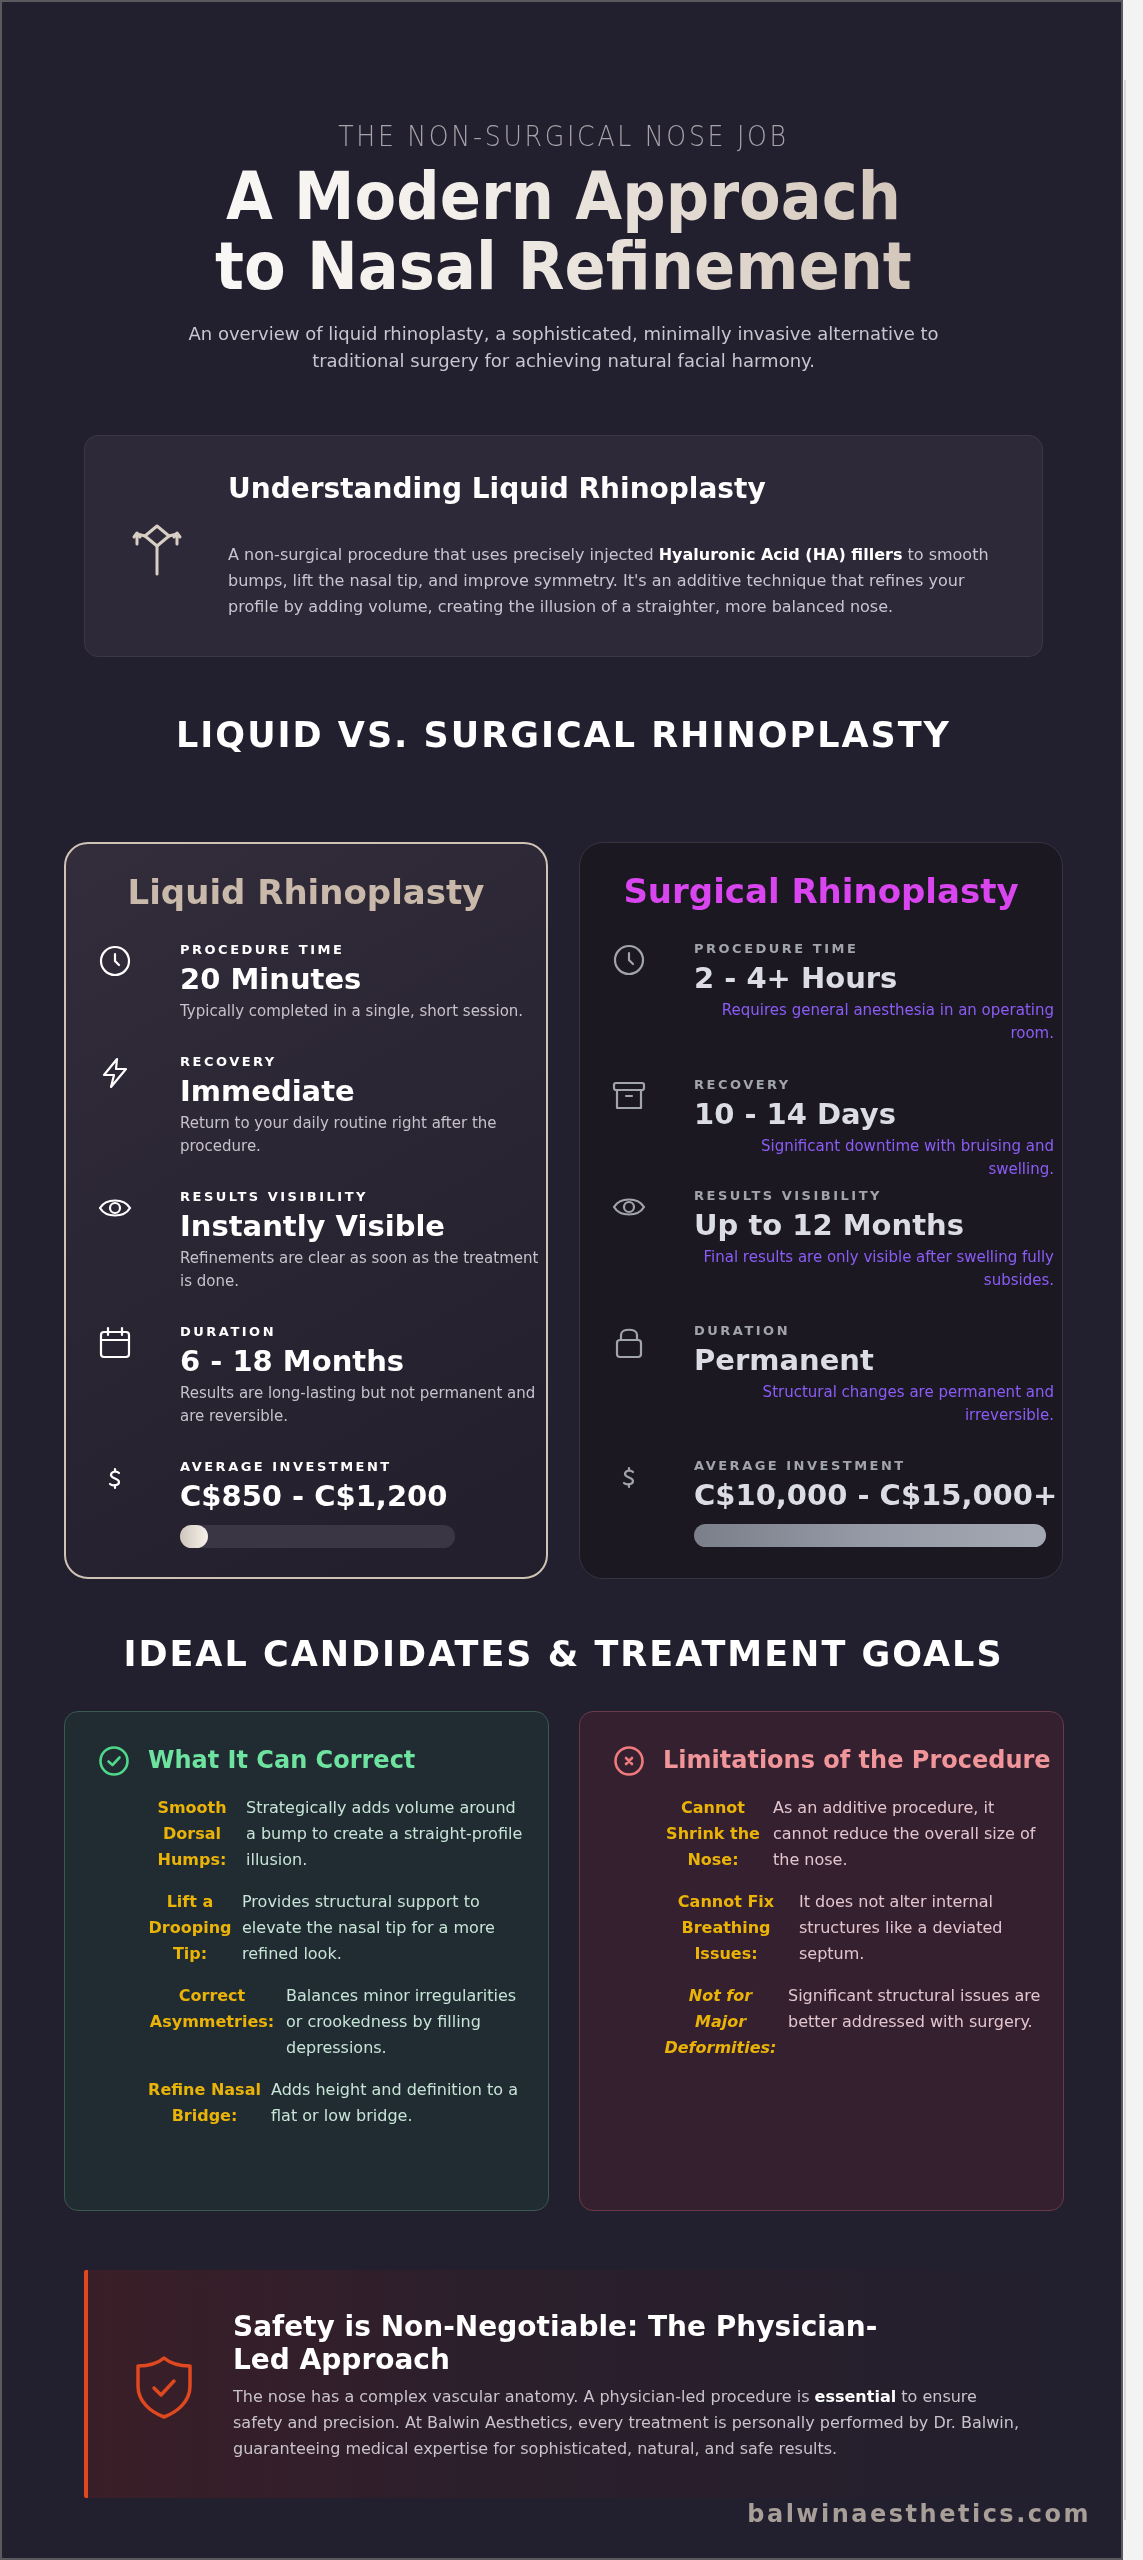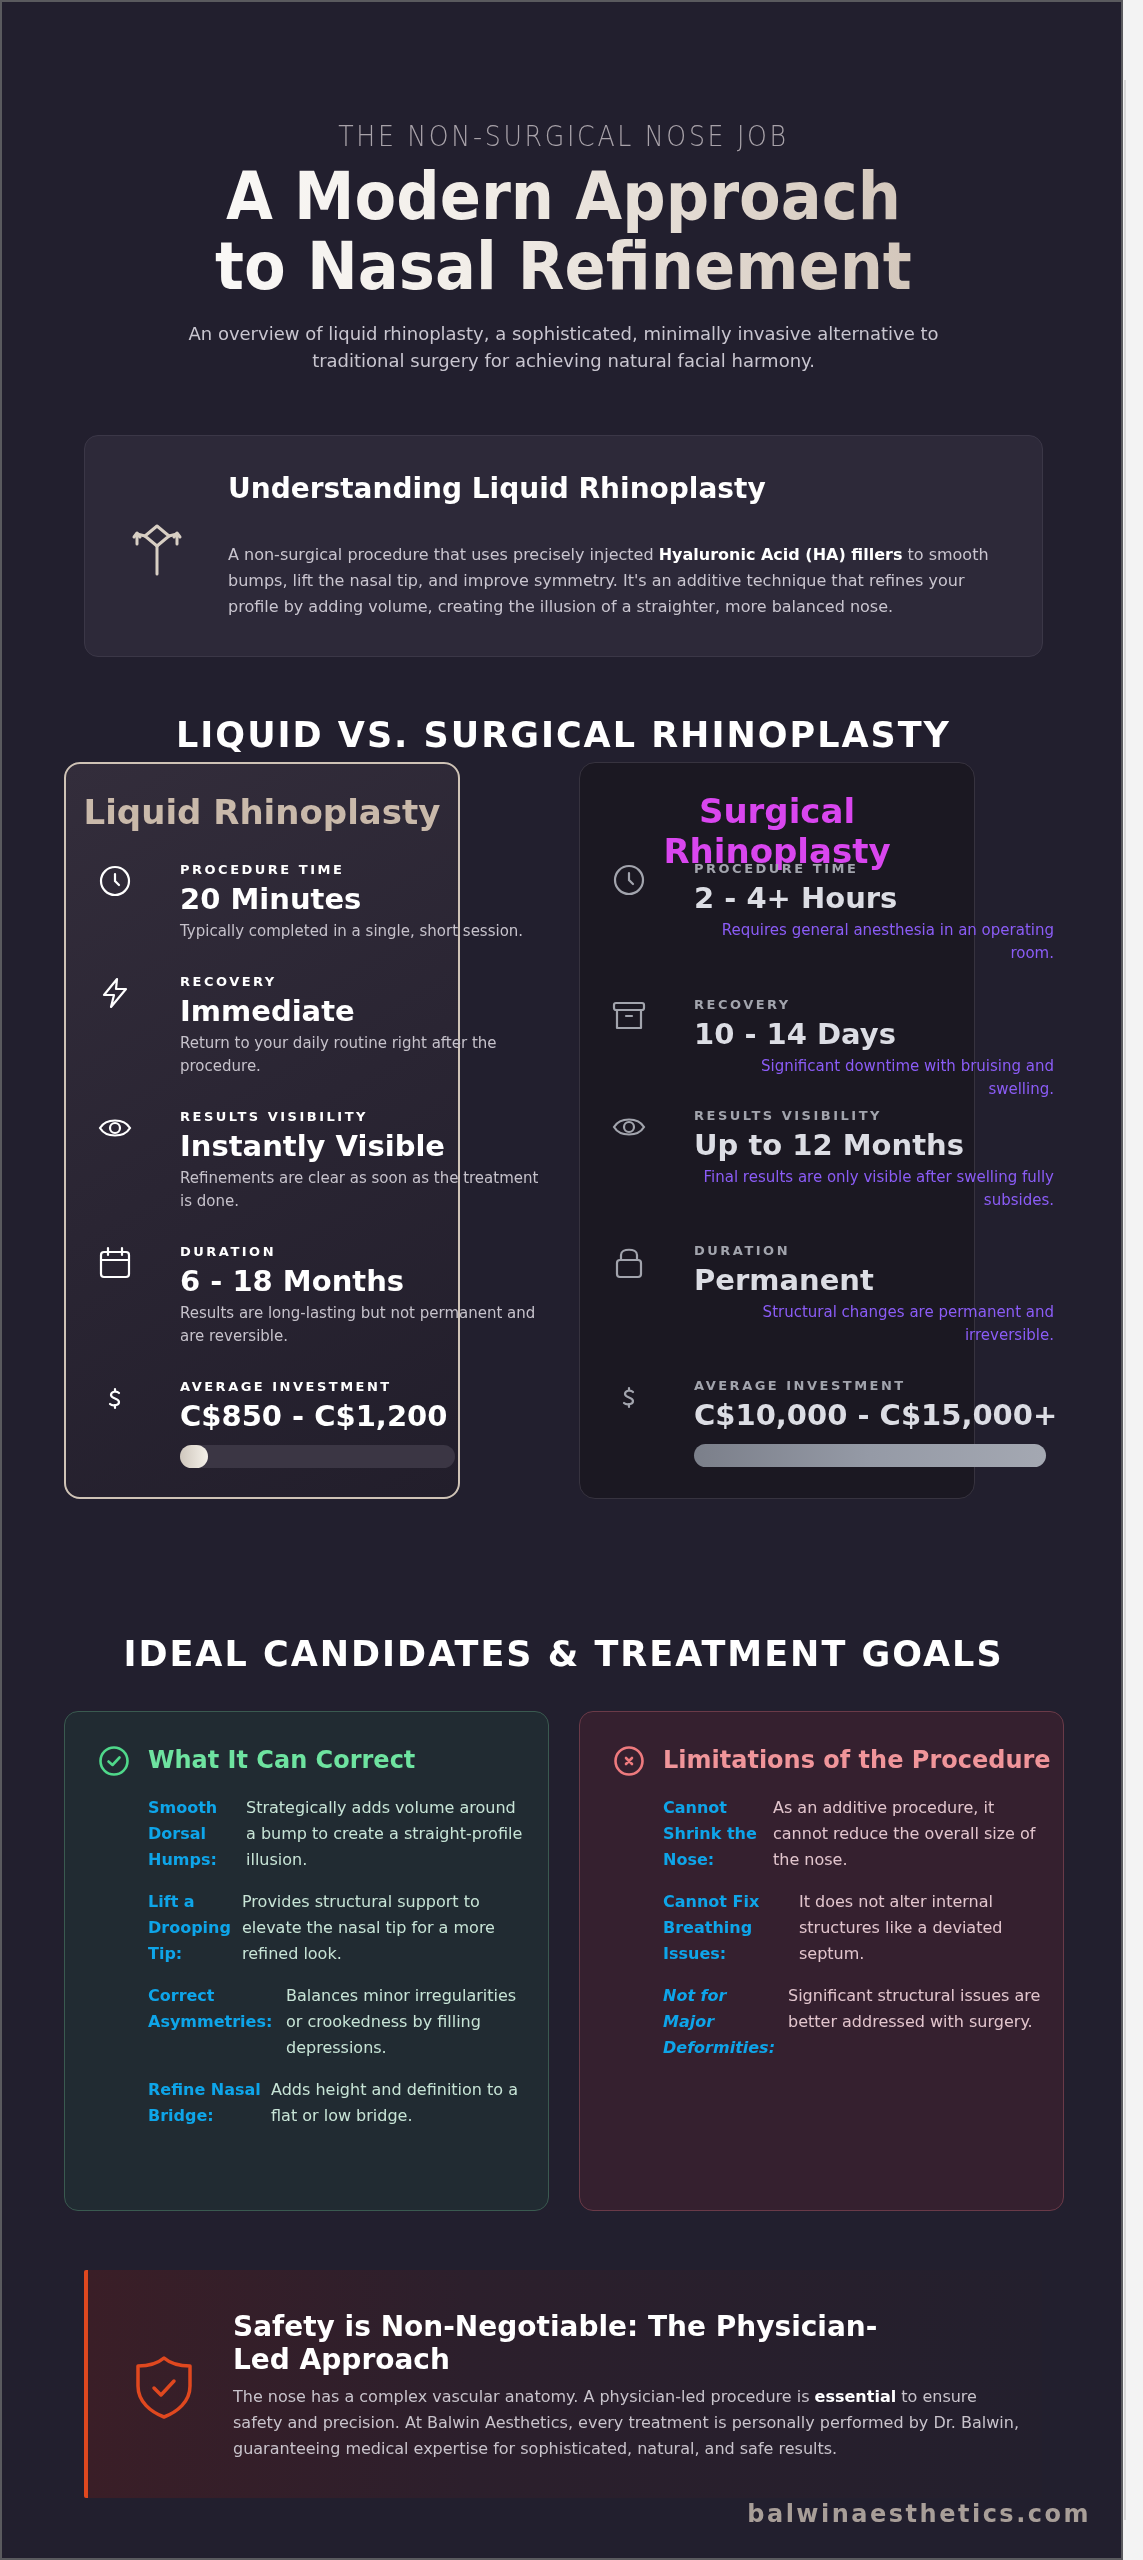--- a/index.html
+++ b/index.html
@@ -61,22 +61,22 @@
   }
   .intro-text b { color: #fff; }
 
   .section-title {
     position: absolute; left: 0; width: 1123px; text-align: center;
     font-size: 35px; font-weight: bold; letter-spacing: 2px; color: #fff;
   }
 
   
   .cmp-card {
-    position: absolute; top: 760px; width: 396px; height: 737px;
-    border-radius: 16px;
+    position: absolute; top: 840px; width: 484px; height: 737px;
+    border-radius: 24px;
   }
   .cmp-liquid {
     left: 62px;
     background: linear-gradient(150deg, #332d3b 0%, #2a2533 50%, #221e2b 100%);
     border: 2px solid #cfc3b6;
   }
   .cmp-surgical {
     left: 577px;
     background: #1b1822;
     border: 1px solid #37333f;
@@ -126,21 +126,21 @@
     position: absolute; top: 1709px; width: 485px; height: 500px; border-radius: 14px;
   }
   .goal-good { left: 62px; background: #212b32; border: 1px solid #3a5a50; }
   .goal-bad { left: 577px; background: #35202f; border: 1px solid #6a3a48; padding-left: 36px; }
   .goal-icon { position: absolute; left: 33px; top: 33px; width: 32px; height: 32px; }
   .goal-title { position: absolute; left: 83px; top: 34px; font-size: 24px; font-weight: bold; }
   .goal-good .goal-title { color: #6ee3a0; }
   .goal-bad .goal-title { color: #f0959a; }
   .goal-list { position: absolute; left: 83px; top: 83px; width: 380px; }
   .goal-item { display: flex; margin-bottom: 16px; font-size: 16px; line-height: 26px; }
-  .goal-term { font-weight: bold; color: #0ea5e9; margin-right: 10px; flex-shrink: 0; }
+  .goal-term { font-weight: bold; color: #eab308; margin-right: 10px; flex-shrink: 0; text-align: center; }
   .goal-good .goal-desc { color: #c7e4d6; }
   .goal-bad .goal-desc { color: #e2c5cd; }
 
   
   .safety {
     position: absolute; top: 2268px; left: 82px; width: 958px; height: 228px;
     background: linear-gradient(90deg, #3a1e27 0%, #2c1f2c 40%, #231f2d 100%);
     border-left: 4px solid #e0481f;
     border-radius: 2px;
   }

